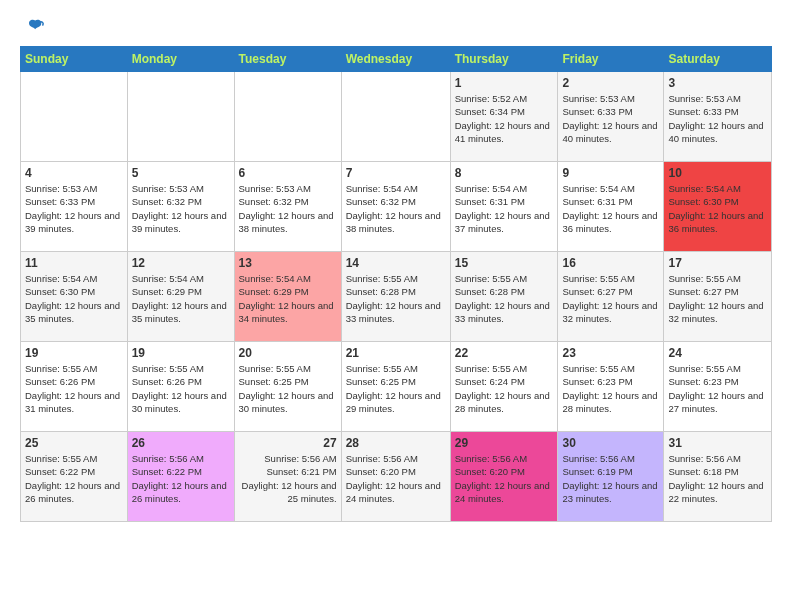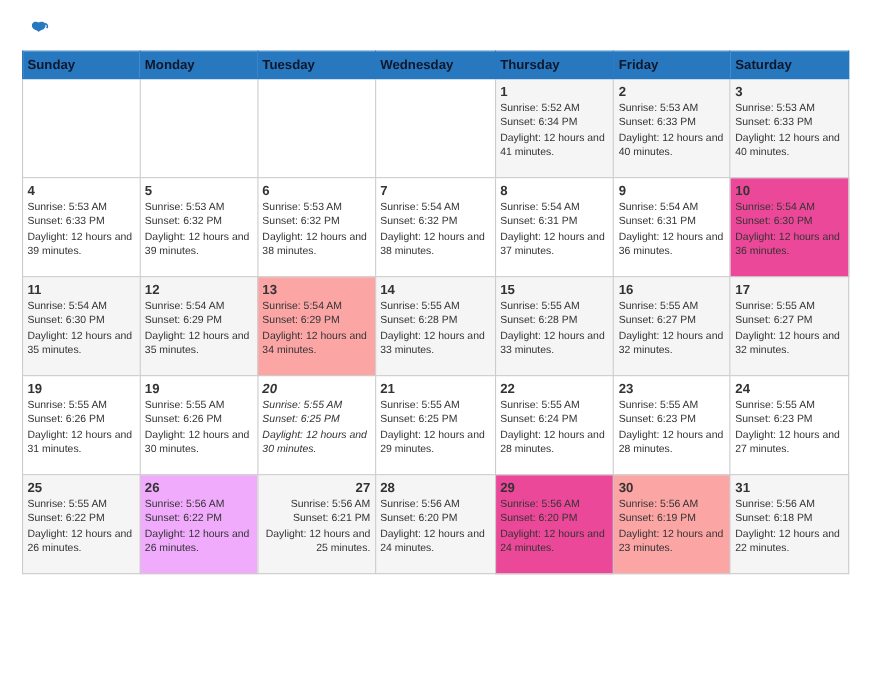--- a/index.html
+++ b/index.html
@@ -53,21 +53,21 @@
       font-size: 16px;
       color: #555;
     }
     .calendar-table {
       width: 100%;
       border-collapse: collapse;
       border: 1px solid #ccc;
     }
     .calendar-table th {
       background: #2878c0;
-      color: #0f172a;
+      color: #bef264;
       font-size: 12px;
       font-weight: bold;
       padding: 5px 4px;
       text-align: left;
       border: 1px solid #2878c0;
     }
     .calendar-table td {
       vertical-align: top;
       border: 1px solid #ccc;
       padding: 4px 4px 4px 4px;
@@ -196,21 +196,21 @@
 Daylight: 12 hours
 and 37 minutes.</div>
         </td>
         <td style="background: rgb(255, 255, 255);">
           <span class="day-number">9</span>
           <div class="day-info">Sunrise: 5:54 AM
 Sunset: 6:31 PM
 Daylight: 12 hours
 and 36 minutes.</div>
         </td>
-        <td style="background: #ec4899;">
+        <td style="background: #ef4444;">
           <span class="day-number">10</span>
           <div class="day-info">Sunrise: 5:54 AM
 Sunset: 6:30 PM
 Daylight: 12 hours
 and 36 minutes.</div>
         </td>
       </tr>
       <tr>
         <td style="background: rgb(245, 245, 245); margin-left: 22px;">
           <span class="day-number">11</span>
@@ -270,21 +270,21 @@
 Daylight: 12 hours
 and 31 minutes.</div>
         </td>
         <td style="background: rgb(255, 255, 255);">
           <span class="day-number">19</span>
           <div class="day-info">Sunrise: 5:55 AM
 Sunset: 6:26 PM
 Daylight: 12 hours
 and 30 minutes.</div>
         </td>
-        <td style="background: rgb(255, 255, 255); font-style: italic;">
+        <td style="background: rgb(255, 255, 255);">
           <span class="day-number">20</span>
           <div class="day-info">Sunrise: 5:55 AM
 Sunset: 6:25 PM
 Daylight: 12 hours
 and 30 minutes.</div>
         </td>
         <td style="background: rgb(255, 255, 255);">
           <span class="day-number">21</span>
           <div class="day-info">Sunrise: 5:55 AM
 Sunset: 6:25 PM
@@ -342,21 +342,21 @@
 Daylight: 12 hours
 and 24 minutes.</div>
         </td>
         <td style="background: #ec4899;">
           <span class="day-number">29</span>
           <div class="day-info">Sunrise: 5:56 AM
 Sunset: 6:20 PM
 Daylight: 12 hours
 and 24 minutes.</div>
         </td>
-        <td style="background: #fca5a5;">
+        <td style="background: #c4b5fd;">
           <span class="day-number">30</span>
           <div class="day-info">Sunrise: 5:56 AM
 Sunset: 6:19 PM
 Daylight: 12 hours
 and 23 minutes.</div>
         </td>
         <td style="background: rgb(245, 245, 245);">
           <span class="day-number">31</span>
           <div class="day-info">Sunrise: 5:56 AM
 Sunset: 6:18 PM

